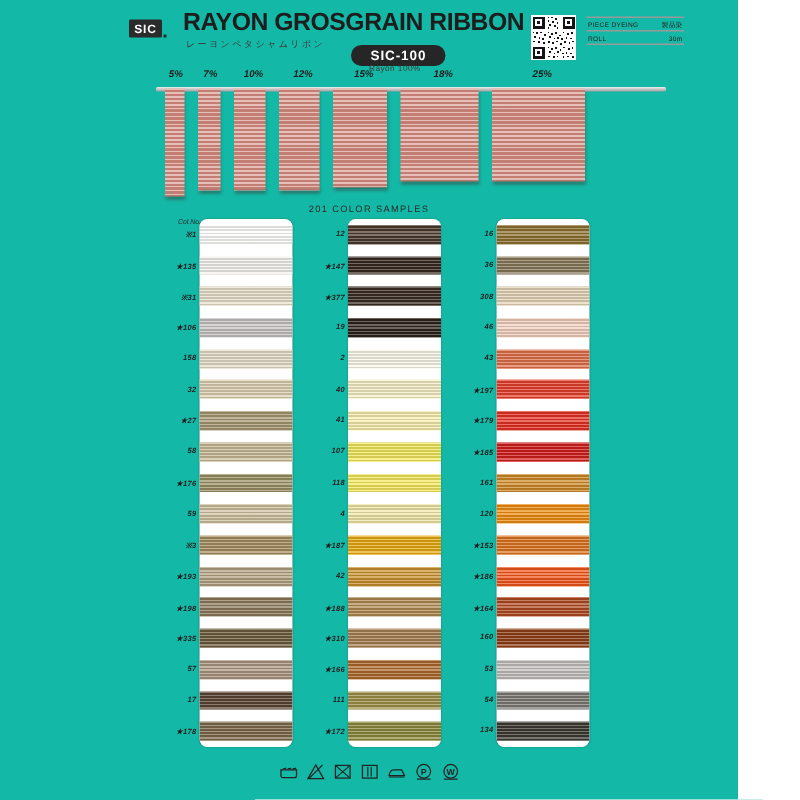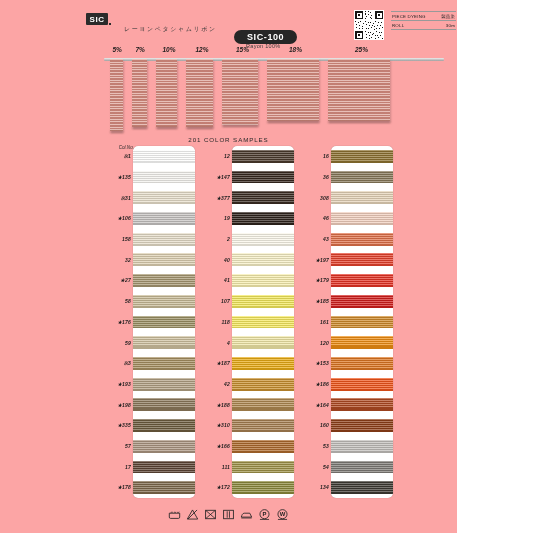--- a/index.html
+++ b/index.html
@@ -1,17 +1,17 @@
 <!DOCTYPE html>
 <html><head>
 <meta charset="utf-8">
 <style>
   html,body{margin:0;padding:0;background:#ffffff;}
   body{width:533px;height:533px;overflow:hidden;font-family:"Liberation Sans",sans-serif;}
-  .card{position:relative;width:457px;height:533px;background:#fca5a5;}
+  .card{position:relative;width:492px;height:533px;background:#14b8a6;}
 
   
   .header{position:absolute;left:86px;top:6px;width:370px;height:44px;}
   .sic-logo{position:absolute;left:0;top:7px;width:22px;height:12px;background:#2b2b2b;
             color:#fff;font-size:8px;font-weight:bold;letter-spacing:.5px;
             display:flex;align-items:center;justify-content:center;border-radius:1px;}
   .sic-logo::after{content:"";position:absolute;right:-3px;bottom:0;width:2px;height:2px;background:#2b2b2b;}
   .title{position:absolute;left:36px;top:0px;font-size:16.5px;font-weight:bold;color:#1d1d1d;
          letter-spacing:-.3px;white-space:nowrap;}
   .subtitle{position:absolute;left:38px;top:19px;font-size:6px;color:#3a3a3a;letter-spacing:1.6px;white-space:nowrap;}
@@ -68,20 +68,21 @@
         align-items:center;gap:5px;}
   .care svg{display:block;}
 </style>
 </head>
 <body>
 
 <div class="card">
 
   <div class="header">
     <div class="sic-logo">SIC</div>
+    <div class="title">RAYON GROSGRAIN RIBBON</div>
     <div class="subtitle">レーヨンペタシャムリボン</div>
     <div class="code-pill">SIC-100</div>
     <div class="fiber">Rayon 100%</div>
 
     <div class="qr">
       <svg width="30" height="30" viewBox="0 0 30 30" shape-rendering="crispEdges">
         <rect width="30" height="30" fill="#fff"></rect>
         <g fill="#141414">
           <rect x="1" y="1" width="8" height="8"></rect>
             <rect x="2.5" y="2.5" width="5" height="5" fill="#fff"></rect>

